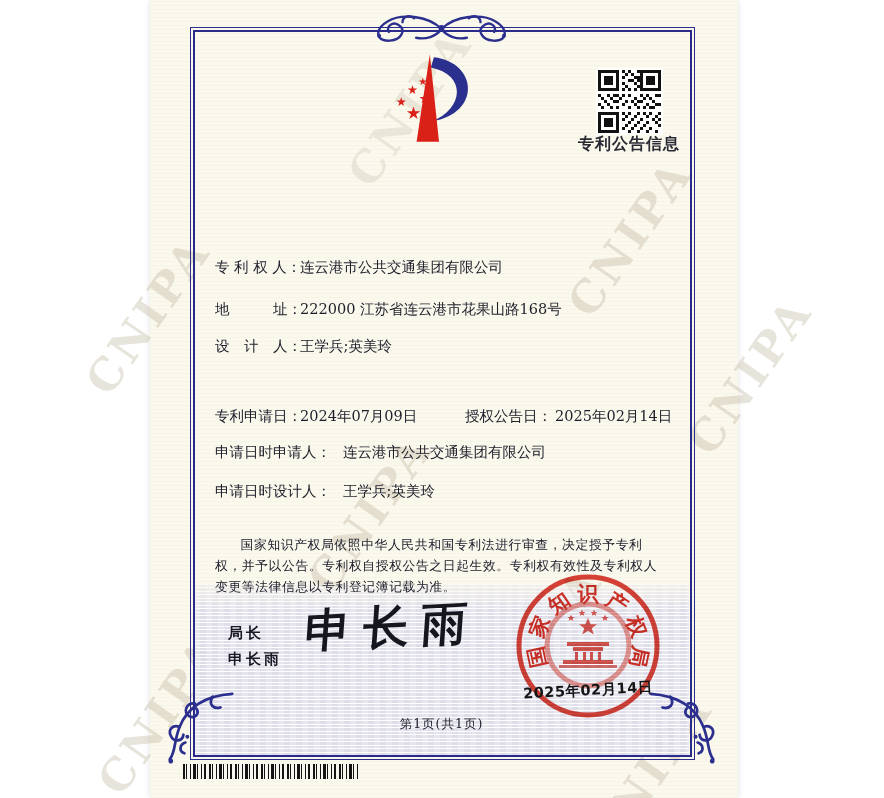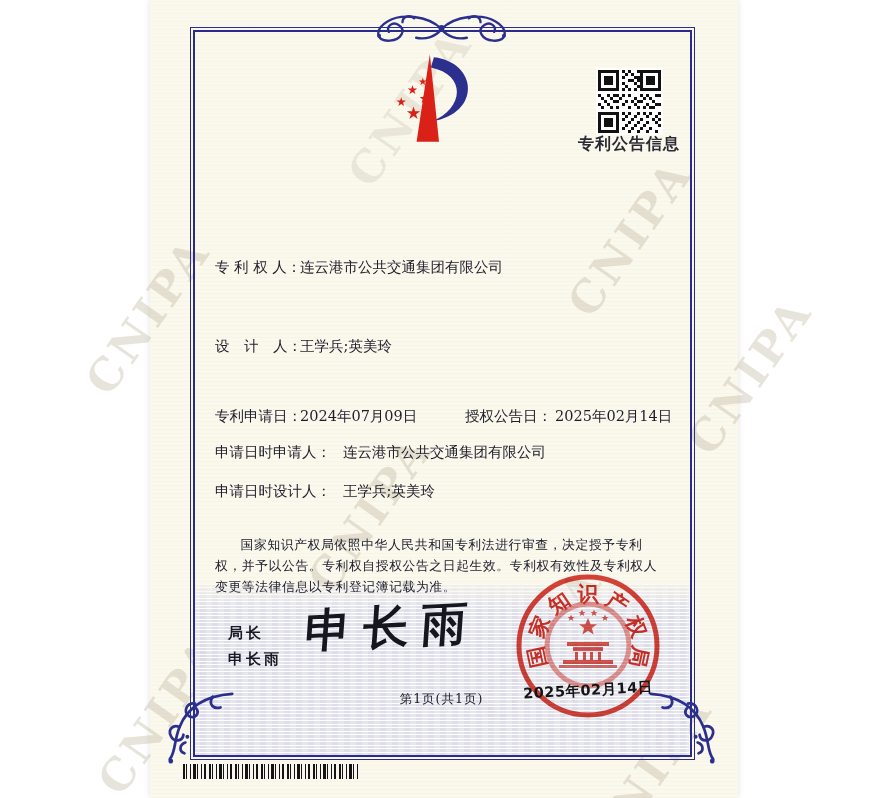--- a/index.html
+++ b/index.html
@@ -46,21 +46,21 @@
                 font-family:Liberation Sans, sans-serif;color:#1b1b26;}
   .signer-name{position:absolute;left:228px;top:650px;font-size:15px;font-weight:600;letter-spacing:3px;
                font-family:"DejaVu Sans","Liberation Sans",sans-serif;color:#1b1b26;}
   .signature{position:absolute;left:305px;top:596px;width:200px;font-size:46px;color:#16161f;
              letter-spacing:12px;font-weight:600;transform:rotate(-3deg) skewX(-7deg);white-space:nowrap;}
   
   .seal{position:absolute;left:513px;top:571px;width:150px;height:150px;mix-blend-mode:multiply;opacity:.95;}
   .seal-date{position:absolute;left:513px;top:681px;width:150px;text-align:center;font-size:14.5px;
              font-weight:700;color:#151515;transform:rotate(-3deg);letter-spacing:.5px;
              font-family:"DejaVu Sans","Liberation Sans",sans-serif;}
-  .page-num{position:absolute;left:190px;top:691px;width:503px;text-align:center;font-size:12.5px;
+  .page-num{position:absolute;left:190px;top:716px;width:503px;text-align:center;font-size:12.5px;
             letter-spacing:1px;color:#20202e;}
   
   .barcode{position:absolute;left:183px;top:764px;width:176px;height:15px;
      background:repeating-linear-gradient(90deg,
        #141414 0 2px,#f8f6ee 2px 3px,#141414 3px 4px,#f8f6ee 4px 7px,
        #141414 7px 8px,#f8f6ee 8px 10px,#141414 10px 13px,#f8f6ee 13px 14px,
        #141414 14px 15px,#f8f6ee 15px 18px,#141414 18px 19px,#f8f6ee 19px 21px,
        #141414 21px 23px,#f8f6ee 23px 26px);}
   .orn{position:absolute;pointer-events:none;}
 </style>
@@ -164,20 +164,24 @@
                M27 54h3v3h-3z M36 54h3v3h-3z M45 54h3v3h-3z M60 54h3v3h-3z M24 57h3v3h-3z M33 57h3v3h-3z M42 57h3v3h-3z M51 57h3v3h-3z
                M30 60h3v3h-3z M39 60h3v3h-3z M48 60h3v3h-3z M57 60h3v3h-3z"></path>
     </g>
   </svg>
   <div class="qr-label">专利公告信息</div>
 
 
   <div class="row" style="top:258px">
     <span class="lbl">专 利 权 人：</span>
     <span class="val">连云港市公共交通集团有限公司</span>
+  </div>
+  <div class="row" style="top:300px">
+    <span class="lbl">地　　　址：</span>
+    <span class="val">222000 江苏省连云港市花果山路168号</span>
   </div>
   <div class="row" style="top:337px">
     <span class="lbl">设　计　人：</span>
     <span class="val">王学兵;英美玲</span>
   </div>
 
   <div class="row" style="top:407px">
     <span class="lbl">专利申请日：</span>
     <span class="val">2024年07月09日</span>
     <span class="rlbl">授权公告日：</span>

